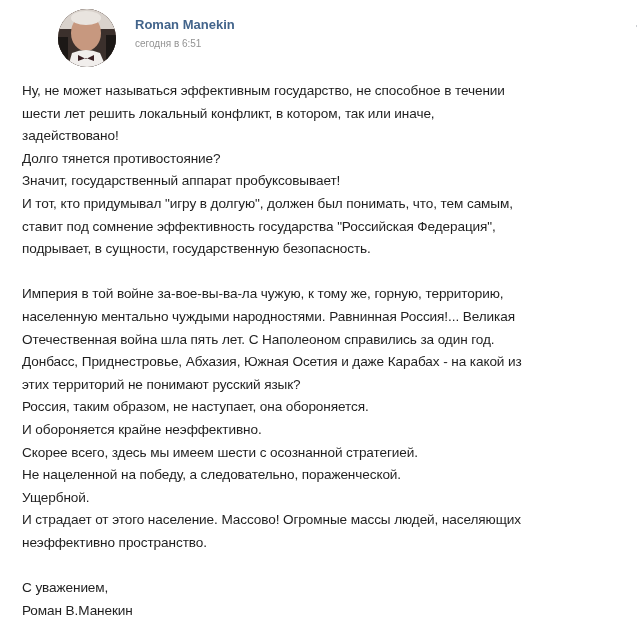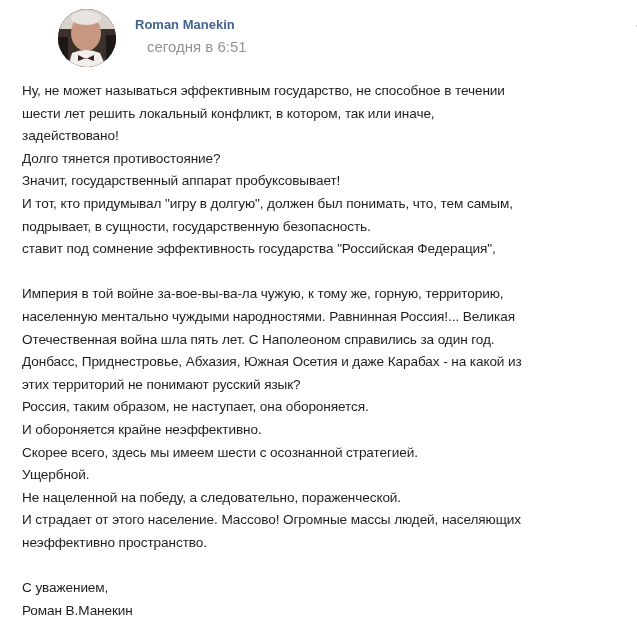--- a/index.html
+++ b/index.html
@@ -47,23 +47,23 @@
     left: 99px;
     top: 17px;
     font-size: 13px;
     font-weight: bold;
     color: #42648b;
     cursor: pointer;
     white-space: nowrap;
   }
   .post-date {
     position: absolute;
-    left: 111px;
+    left: 99px;
     top: 38px;
-    font-size: 15px;
+    font-size: 10px;
     color: #939393;
     cursor: pointer;
     white-space: nowrap;
   }
   .menu-chevron {
     position: absolute;
     left: 596px;
     top: 20px;
     width: 22px;
     height: 18px;
@@ -117,33 +117,33 @@
     </div>
   </div>
 
   <div class="post-body">
     <span class="line">Ну, не может называться эффективным государство, не способное в течении</span>
     <span class="line">шести лет решить локальный конфликт, в котором, так или иначе,</span>
     <span class="line">задействовано!</span>
     <span class="line">Долго тянется противостояние?</span>
     <span class="line">Значит, государственный аппарат пробуксовывает!</span>
     <span class="line">И тот, кто придумывал "игру в долгую", должен был понимать, что, тем самым,</span>
+    <span class="line">ставит под сомнение эффективность государства "Российская Федерация",</span>
     <span class="line">подрывает, в сущности, государственную безопасность.</span>
-    <span class="line">ставит под сомнение эффективность государства "Российская Федерация",</span>
     <span class="blank"></span>
     <span class="line">Империя в той войне за-вое-вы-ва-ла чужую, к тому же, горную, территорию,</span>
     <span class="line">населенную ментально чуждыми народностями. Равнинная Россия!... Великая</span>
     <span class="line">Отечественная война шла пять лет. С Наполеоном справились за один год.</span>
     <span class="line">Донбасс, Приднестровье, Абхазия, Южная Осетия и даже Карабах - на какой из</span>
     <span class="line">этих территорий не понимают русский язык?</span>
     <span class="line">Россия, таким образом, не наступает, она обороняется.</span>
     <span class="line">И обороняется крайне неэффективно.</span>
     <span class="line">Скорее всего, здесь мы имеем шести с осознанной стратегией.</span>
+    <span class="line">Не нацеленной на победу, а следовательно, пораженческой.</span>
     <span class="line">Ущербной.</span>
-    <span class="line">Не нацеленной на победу, а следовательно, пораженческой.</span>
     <span class="line">И страдает от этого население. Массово! Огромные массы людей, населяющих</span>
     <span class="line">неэффективно пространство.</span>
     <span class="blank"></span>
     <span class="line">С уважением,</span>
     <span class="line">Роман В.Манекин</span>
   </div>
 
 </div>
 
 </body></html>

